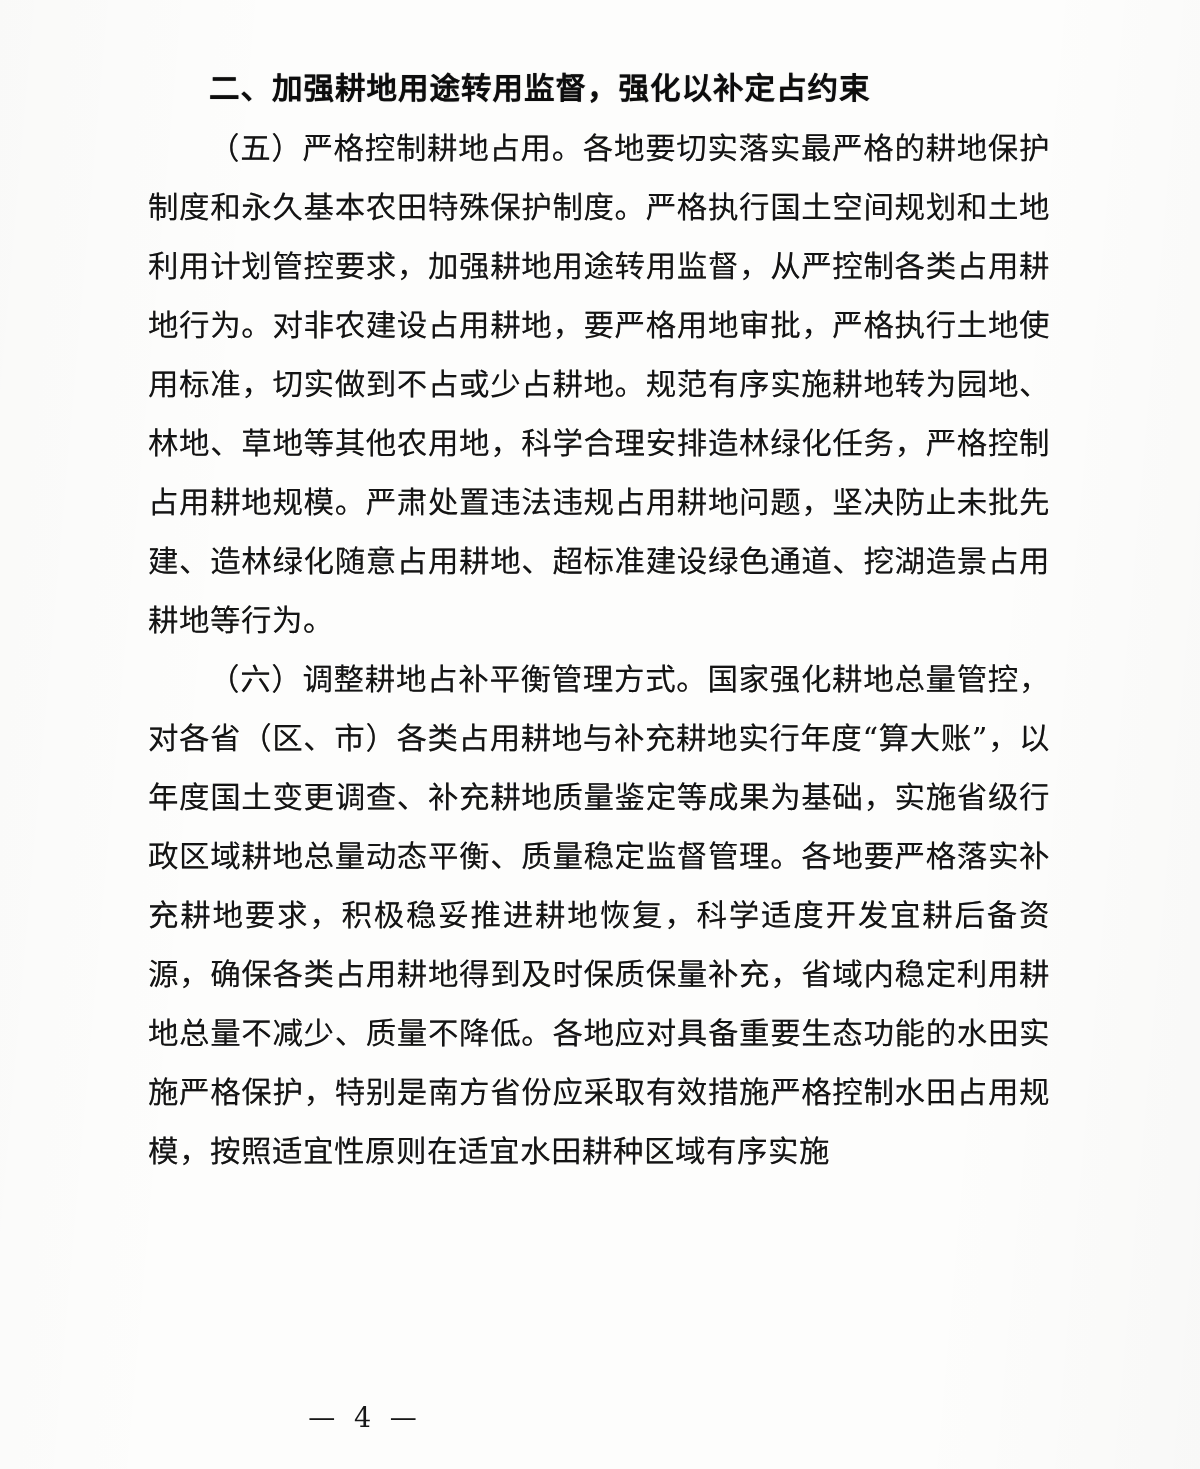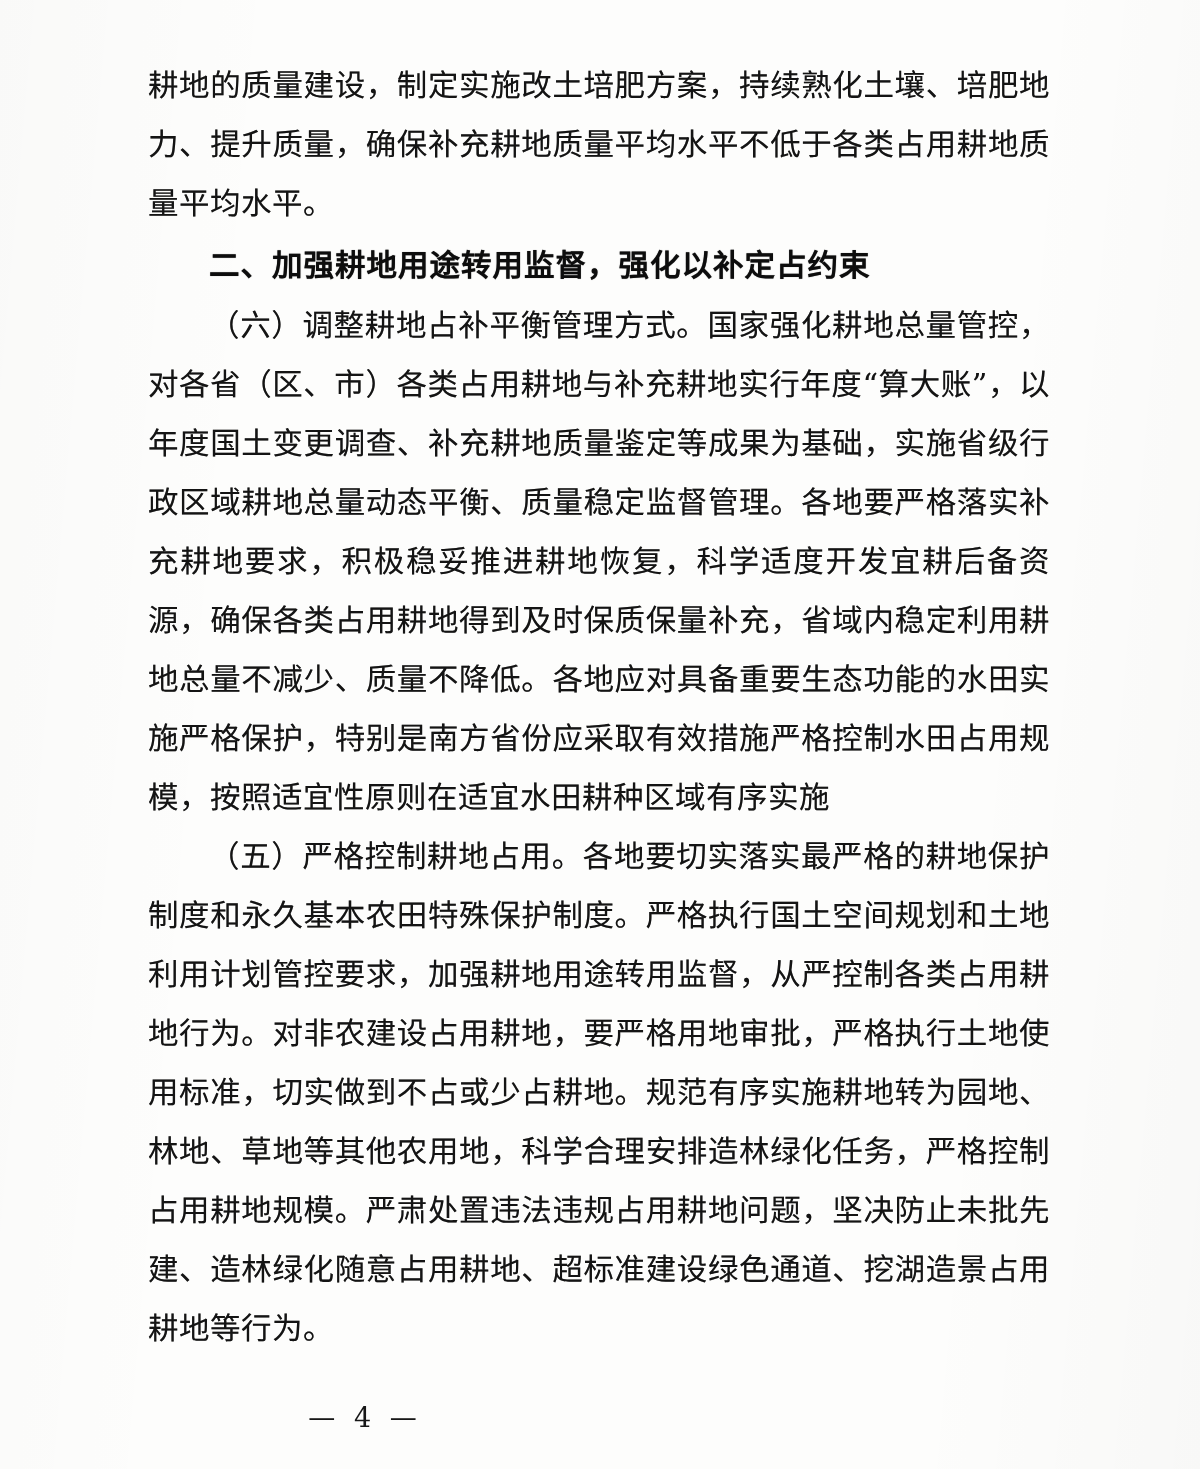--- a/index.html
+++ b/index.html
@@ -83,26 +83,25 @@
     display: inline-block;
     padding-right: 470px;
   }
 </style>
 </head>
 <body>
 
 <div class="page">
   <div class="doc-body">
 
-    <p class="para">耕地的质量建设，制定实施改土培肥方案，持续熟化土壤、培肥地力、提升质量，确保补充耕地质量平均水平不低于各类占用耕地质量平均水平。</p>
 
     <h2 class="section-heading">二、加强耕地用途转用监督，强化以补定占约束</h2>
 
+    <p class="para indent">（五）严格控制耕地占用。各地要切实落实最严格的耕地保护制度和永久基本农田特殊保护制度。严格执行国土空间规划和土地利用计划管控要求，加强耕地用途转用监督，从严控制各类占用耕地行为。对非农建设占用耕地，要严格用地审批，严格执行土地使用标准，切实做到不占或少占耕地。规范有序实施耕地转为园地、林地、草地等其他农用地，科学合理安排造林绿化任务，严格控制占用耕地规模。严肃处置违法违规占用耕地问题，坚决防止未批先建、造林绿化随意占用耕地、超标准建设绿色通道、挖湖造景占用耕地等行为。</p>
+
     <p class="para indent">（六）调整耕地占补平衡管理方式。国家强化耕地总量管控，对各省（区、市）各类占用耕地与补充耕地实行年度“算大账”，以年度国土变更调查、补充耕地质量鉴定等成果为基础，实施省级行政区域耕地总量动态平衡、质量稳定监督管理。各地要严格落实补充耕地要求，积极稳妥推进耕地恢复，科学适度开发宜耕后备资源，确保各类占用耕地得到及时保质保量补充，省域内稳定利用耕地总量不减少、质量不降低。各地应对具备重要生态功能的水田实施严格保护，特别是南方省份应采取有效措施严格控制水田占用规模，按照适宜性原则在适宜水田耕种区域有序实施</p>
-
-    <p class="para indent">（五）严格控制耕地占用。各地要切实落实最严格的耕地保护制度和永久基本农田特殊保护制度。严格执行国土空间规划和土地利用计划管控要求，加强耕地用途转用监督，从严控制各类占用耕地行为。对非农建设占用耕地，要严格用地审批，严格执行土地使用标准，切实做到不占或少占耕地。规范有序实施耕地转为园地、林地、草地等其他农用地，科学合理安排造林绿化任务，严格控制占用耕地规模。严肃处置违法违规占用耕地问题，坚决防止未批先建、造林绿化随意占用耕地、超标准建设绿色通道、挖湖造景占用耕地等行为。</p>
 
   </div>
 
   <div class="page-footer">
     <span class="page-number-group">— 4 —</span>
   </div>
 </div>
 
 </body></html>

